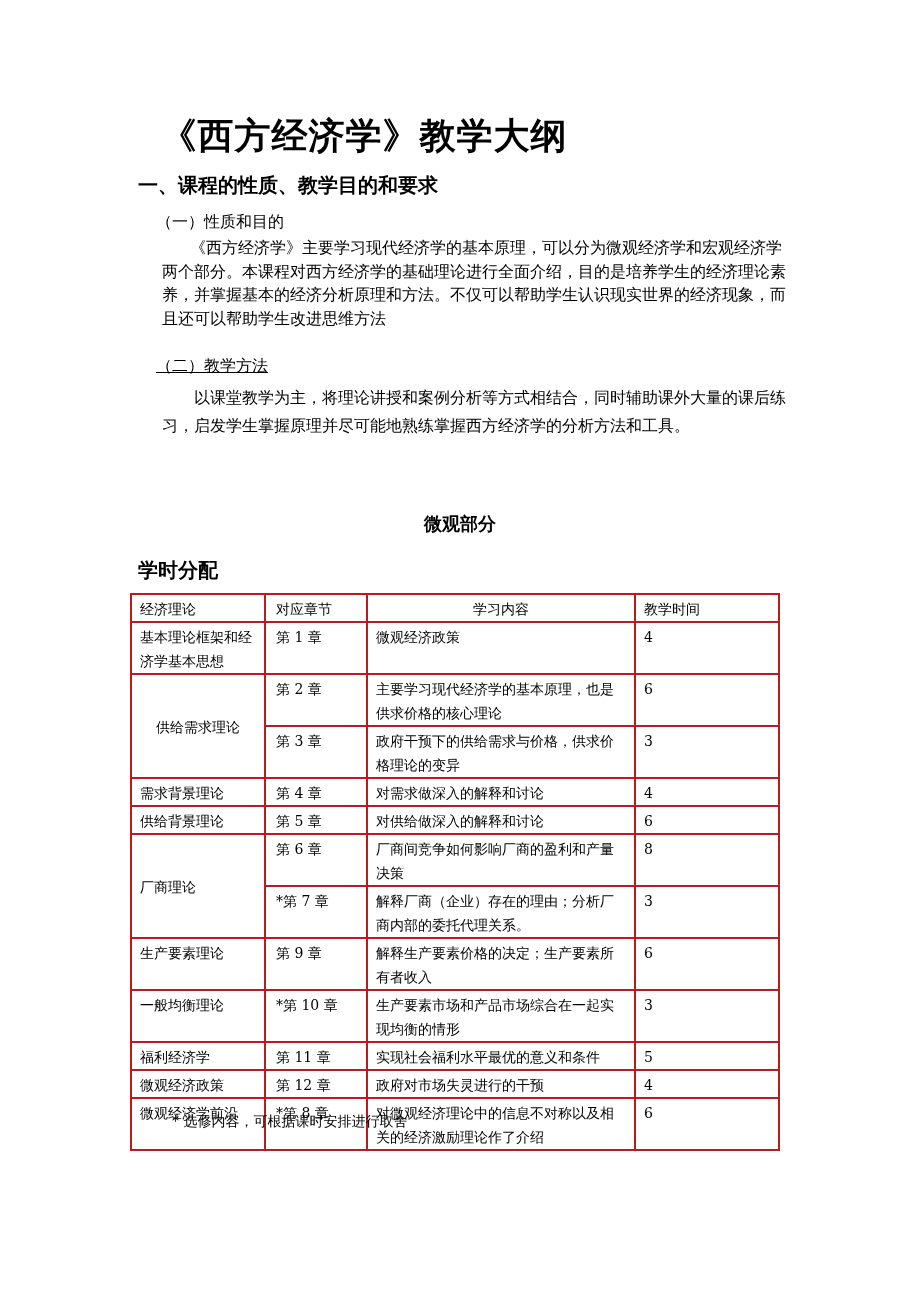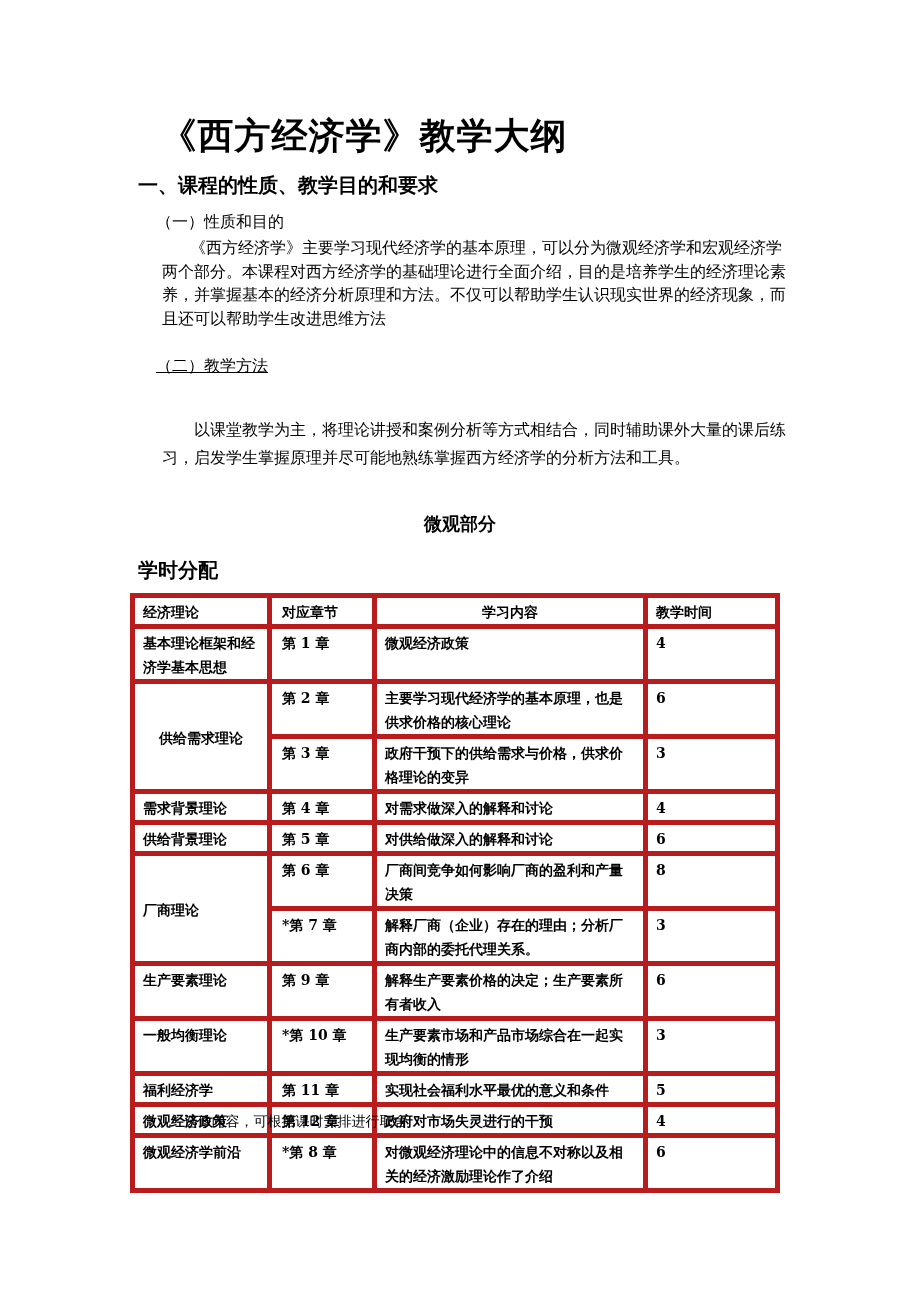--- a/index.html
+++ b/index.html
@@ -7,39 +7,39 @@
            font-family:"DejaVu Serif", "Liberation Serif", serif; color:#000; }
     .title { position:absolute; left:0; width:728px; top:112px; text-align:center;
              font-family:"DejaVu Sans", "Liberation Sans", sans-serif; font-size:36px; font-weight:bold; letter-spacing:1px; }
     .h1 { position:absolute; left:138px; top:172px; font-family:"DejaVu Sans", sans-serif; font-size:20px; font-weight:bold; }
     .h2 { position:absolute; left:156px; font-size:16px; }
     .para { position:absolute; left:162px; width:624px; font-size:16px; line-height:23.5px; text-indent:28px; }
     .para2 { position:absolute; left:162px; width:624px; font-size:16px; line-height:28px; text-indent:32px; }
     .sec { position:absolute; left:0; width:920px; top:512px; text-align:center; font-family:"DejaVu Sans", sans-serif; font-size:18px; font-weight:bold; }
     .h3 { position:absolute; left:138px; top:557px; font-family:"DejaVu Sans", sans-serif; font-size:20px; font-weight:bold; }
     table { position:absolute; left:130px; top:593px; width:650px; border-collapse:collapse; font-size:14px; }
-    td { border:5px solid #b91c1c; vertical-align:top; padding:2px 8px 0 8px; line-height:24px;font-weight:bold; }
+    td { border:2px solid #b91c1c; vertical-align:top; padding:2px 8px 0 8px; line-height:24px; }
     td.c1 { width:116px; padding-left:8px; }
     td.c2 { width:82px; padding-left:10px; }
     td.c3 { width:250px; padding-left:8px; }
     td.c4 { padding-left:8px; }
     tr.head td { height:22px; }
     td.center { text-align:center; }
     td.mid { vertical-align:middle; }
     .note { position:absolute; left:172px; top:1113px; font-size:14px; }
   </style>
 </head>
 <body>
 
 <div class="title">《西方经济学》教学大纲</div>
 <div class="h1">一、课程的性质、教学目的和要求</div>
 <div class="h2" style="top:212px;">（一）性质和目的</div>
 <div class="para" style="top:236px;">《西方经济学》主要学习现代经济学的基本原理，可以分为微观经济学和宏观经济学两个部分。本课程对西方经济学的基础理论进行全面介绍，目的是培养学生的经济理论素养，并掌握基本的经济分析原理和方法。不仅可以帮助学生认识现实世界的经济现象，而且还可以帮助学生改进思维方法</div>
 <div class="h2" style="top:356px;text-decoration:underline;">（二）教学方法</div>
-<div class="para2" style="top:384px;margin-top:32px;">以课堂教学为主，将理论讲授和案例分析等方式相结合，同时辅助课外大量的课后练习，启发学生掌握原理并尽可能地熟练掌握西方经济学的分析方法和工具。</div>
+<div class="para2" style="top:384px;">以课堂教学为主，将理论讲授和案例分析等方式相结合，同时辅助课外大量的课后练习，启发学生掌握原理并尽可能地熟练掌握西方经济学的分析方法和工具。</div>
 <div class="sec">微观部分</div>
 <div class="h3">学时分配</div>
 
 <table>
   <tbody>
       <tr class="head">
     <td class="c1">经济理论</td>
     <td class="c2">对应章节</td>
     <td class="c3 center">学习内容</td>
     <td class="c4">教学时间</td>

